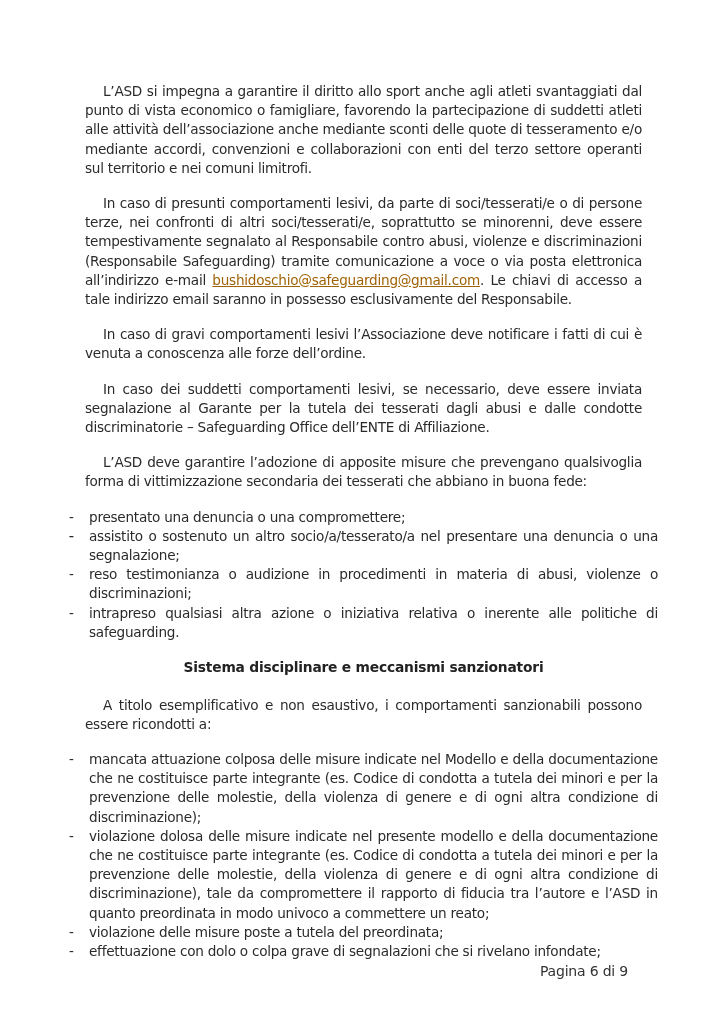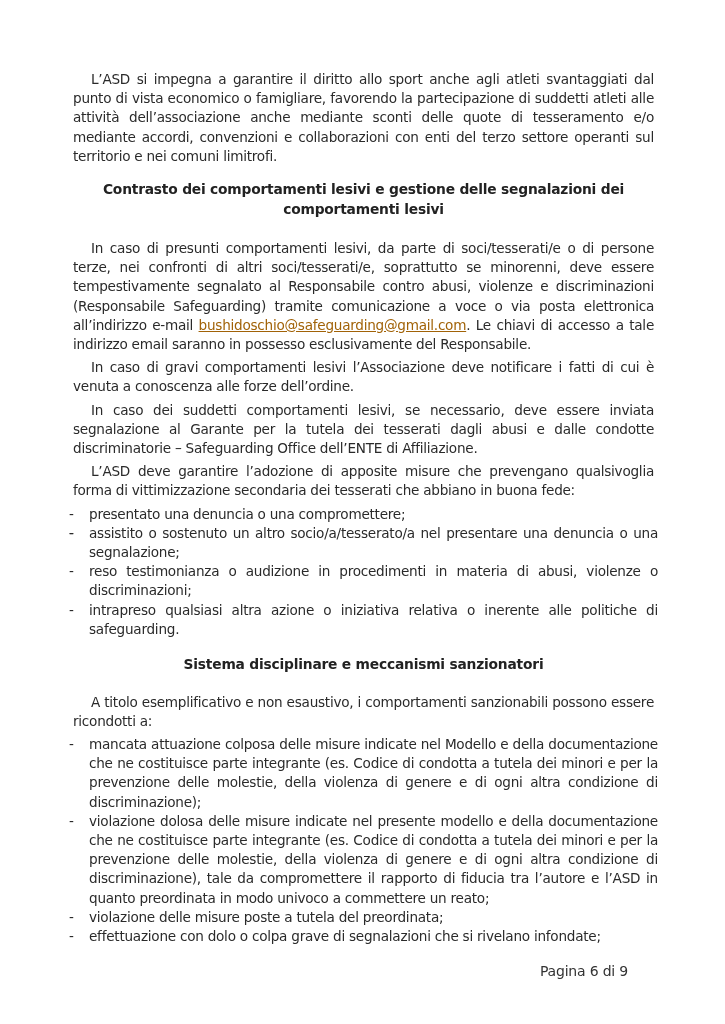--- a/index.html
+++ b/index.html
@@ -3,21 +3,21 @@
 <meta charset="utf-8">
 <style>
   html, body { margin: 0; padding: 0; background: #ffffff; }
   body { width: 725px; height: 1024px; position: relative; overflow: hidden; }
   .page {
     position: absolute; left: 69px; top: 66px; width: 589px;
     font-family: "DejaVu Sans", sans-serif;
     font-size: 13.6px; line-height: 19.2px; color: #2a2a2a;
     letter-spacing: -0.25px;
   }
-  .p { text-align: justify; margin: 4px; }
+  .p { text-align: justify; margin: 16px; }
   .p.indent { text-indent: 18px; }
   h2 {
     font-family: "DejaVu Sans", sans-serif; font-weight: bold;
     font-size: 13.8px; line-height: 19.5px; text-align: center;
     margin: 14px 20px 20px 20px; color: #222; letter-spacing: -0.2px;
   }
   ul.dash { list-style: none; margin: 0; padding: 0; }
   ul.dash li { position: relative; padding-left: 20px; text-align: justify; }
   ul.dash li .bullet { position: absolute; left: 0; top: 0; }
   a.mail { color: #a16207; text-decoration: underline; }
@@ -29,21 +29,20 @@
   #sec3 h2 { margin-top: 16px; margin-bottom: 18px; }
 </style>
 </head>
 <body>
 
 <div class="page">
 
   <p class="p indent">L’ASD si impegna a garantire il diritto allo sport anche agli atleti svantaggiati dal punto di vista economico o famigliare, favorendo la partecipazione di suddetti atleti alle attività dell’associazione anche mediante sconti delle quote di tesseramento e/o mediante accordi, convenzioni e collaborazioni con enti del terzo settore operanti sul territorio e nei comuni limitrofi.</p>
 
   <section>
-    <h2>Contrasto dei comportamenti lesivi e gestione delle segnalazioni dei comportamenti lesivi</h2>
 
     <p class="p indent"><span>In caso di presunti comportamenti lesivi, da parte di soci/tesserati/e o di persone terze, nei confronti di altri soci/tesserati/e, soprattutto se minorenni, deve essere tempestivamente segnalato al Responsabile contro abusi, violenze e discriminazioni (Responsabile Safeguarding) tramite comunicazione a voce o via posta elettronica all’indirizzo e-mail </span><a class="mail">bushidoschio@safeguarding@gmail.com</a><span>. Le chiavi di accesso a tale indirizzo email saranno in possesso esclusivamente del Responsabile.</span></p>
 
     <p class="p indent">In caso di gravi comportamenti lesivi l’Associazione deve notificare i fatti di cui è venuta a conoscenza alle forze dell’ordine.</p>
     <p class="p indent">In caso dei suddetti comportamenti lesivi, se necessario, deve essere inviata segnalazione al Garante per la tutela dei tesserati dagli abusi e dalle condotte discriminatorie – Safeguarding Office dell’ENTE di Affiliazione.</p>
     <p class="p indent">L’ASD deve garantire l’adozione di apposite misure che prevengano qualsivoglia forma di vittimizzazione secondaria dei tesserati che abbiano in buona fede:</p>
 
     <ul class="dash">
       <li><span class="bullet">-</span><span>presentato una denuncia o una compromettere;</span></li>
       <li><span class="bullet">-</span></li>

